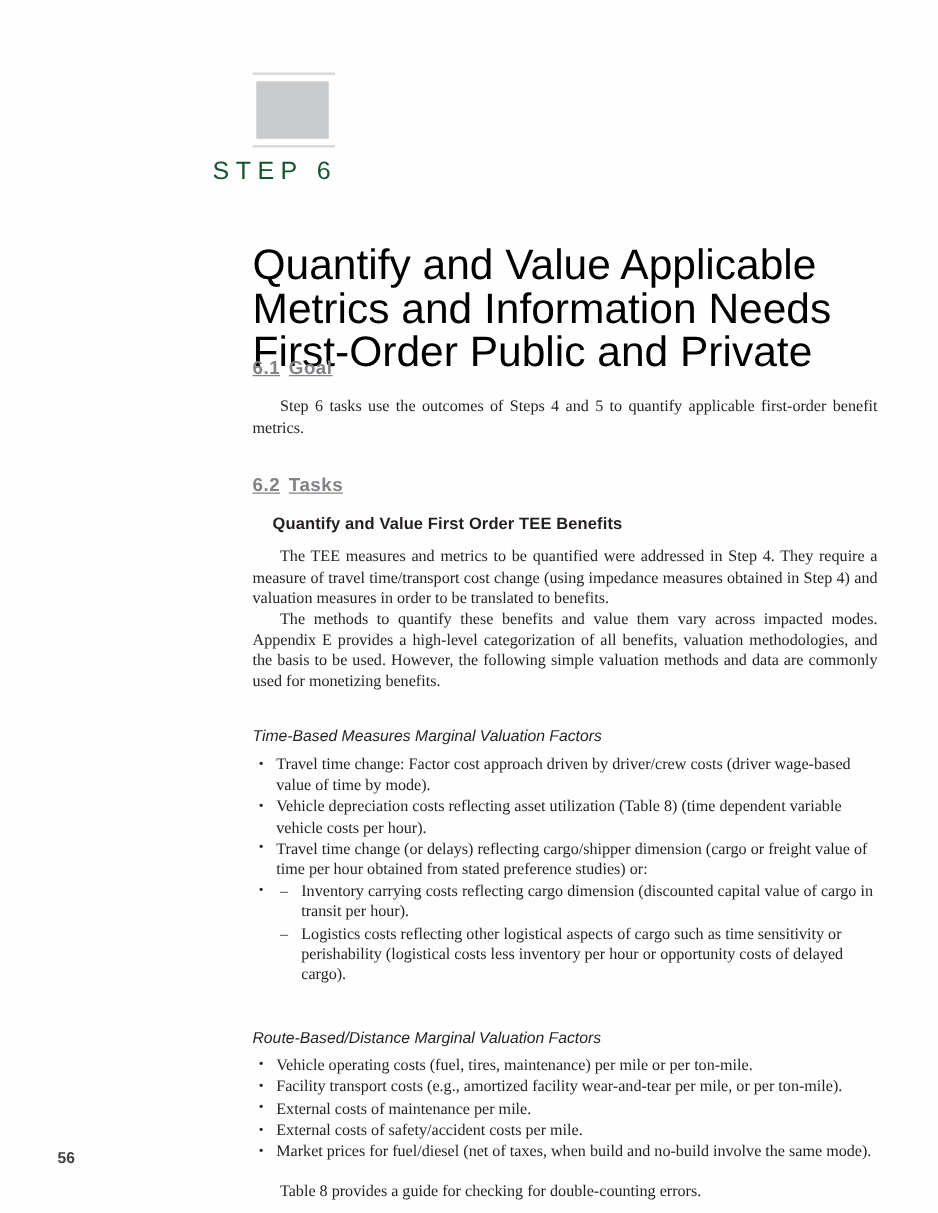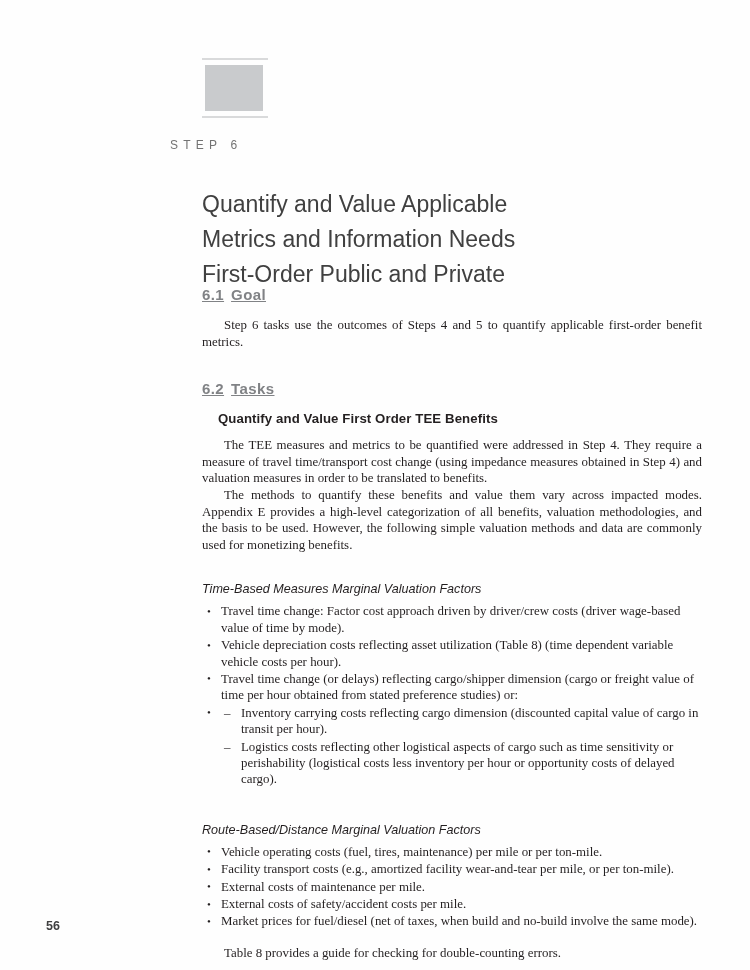--- a/index.html
+++ b/index.html
@@ -37,38 +37,38 @@
     width: 58px;
     height: 46px;
     margin: 5px 0 5px 3px;
     background: #c9cbcd;
   }
 
   
   .step-label {
     position: absolute;
     left: 170px;
-    top: 138px;
-    font-family: "Liberation Sans", sans-serif;
-    font-size: 12px;
+    top: 126px;
+    font-family: "Liberation Sans", sans-serif;
+    font-size: 20px;
     letter-spacing: 5.2px;
-    color: #737373;
+    color: #14532d;
     font-weight: 400;
   }
 
   
   .chapter-title {
     position: absolute;
     left: 202px;
     top: 172px;
     width: 470px;
     font-family: "Liberation Sans", sans-serif;
-    font-size: 23px;
+    font-size: 34px;
     line-height: 35px;
-    color: #404040;
+    color: #000000;
     font-weight: 400;
   }
   .chapter-title .tline { display: block; }
 
   
   .content {
     position: absolute;
     left: 202px;
     top: 286px;
     width: 500px;

